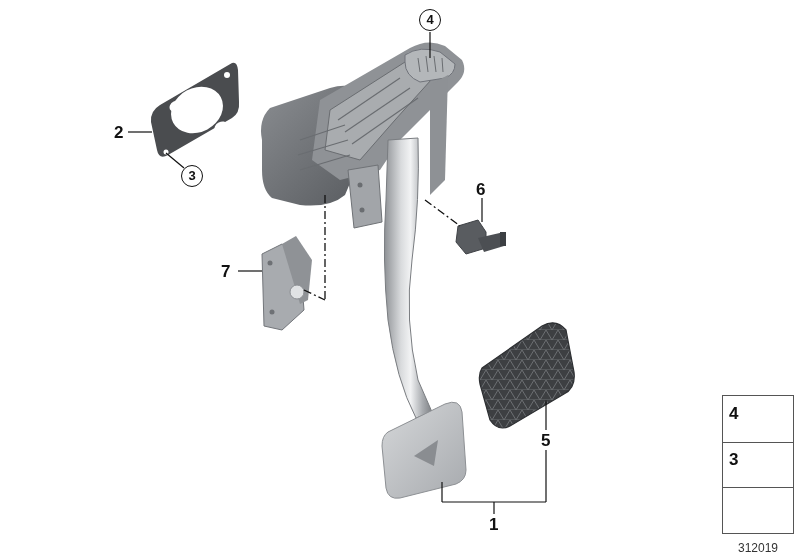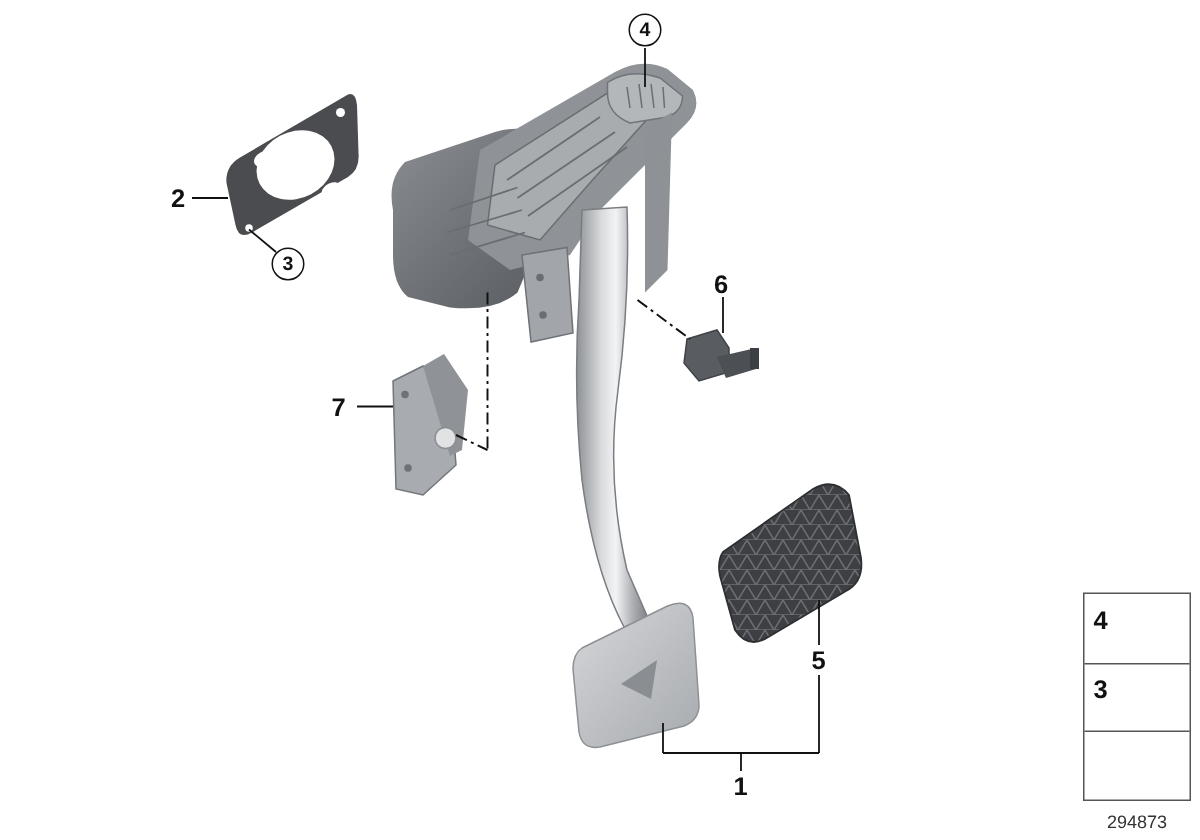--- a/index.html
+++ b/index.html
@@ -154,13 +154,13 @@
 <div id="legend">
   <div class="legend-cell" style="top:0;height:46px;">
     <span class="legend-num">4</span>
   </div>
   <div class="legend-cell" style="top:46px;height:45px;">
     <span class="legend-num">3</span>
   </div>
   <div class="legend-cell" style="top:91px;height:46px;border-bottom:none;"></div>
 </div>
 
-<div id="catalog-id">294873</div>
+<div id="catalog-id">312019</div>
 
 </body></html>

